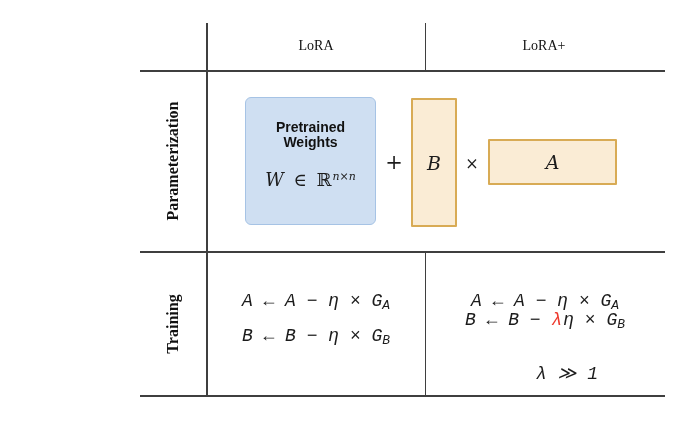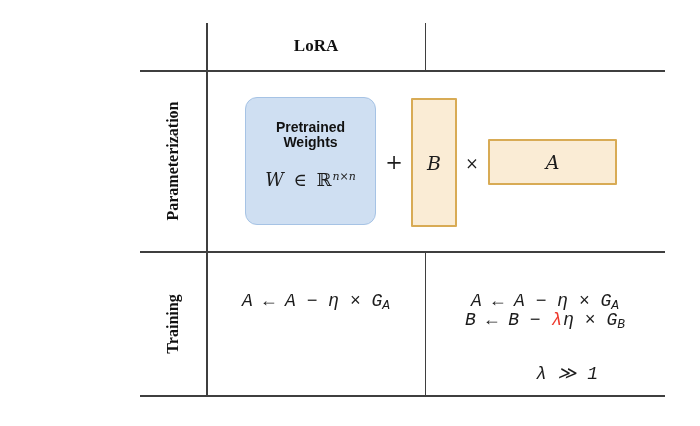--- a/index.html
+++ b/index.html
@@ -35,22 +35,22 @@
   }
   .v1  { left: 206px;   top: 23px;  height: 374px; }
   .v2a { left: 424.5px; top: 23px;  height: 47px;  }
   .v2b { left: 424.5px; top: 251px; height: 146px; }
 
   
   .colhead {
     position: absolute;
     top: 46px;
     transform: translate(-50%, -50%);
-    font-weight: bold;
-    font-size: 17px;
+    font-weight: normal;
+    font-size: 14px;
     color: #111111;
     white-space: nowrap;
   }
   .c1 { left: 316px; }
   .c2 { left: 544px; }
 
   .rowlabel {
     position: absolute;
     transform: translate(-50%, -50%) rotate(-90deg);
     font-weight: bold;
@@ -61,21 +61,21 @@
   .r1 { left: 173px; top: 161px; }
   .r2 { left: 173px; top: 324px; }
 
   
   .pretrained-box {
     position: absolute;
     left: 245px; top: 97px;
     width: 131px; height: 128px;
     background: var(--pretrained-fill, #cfdff2);
     border: 1.5px solid var(--pretrained-border, #a6c3e5);
-    border-radius: 12px;
+    border-radius: 6px;
     display: flex;
     flex-direction: column;
     align-items: center;
     justify-content: center;
     padding-bottom: 12px;
     box-sizing: border-box;
   }
   .pw-label {
     font-family: "Liberation Sans", sans-serif;
     font-weight: bold;
@@ -150,20 +150,21 @@
 <div class="canvas">
 
   <div class="hline h1"></div>
   <div class="hline h2"></div>
   <div class="hline h3"></div>
   <div class="vline v1"></div>
   <div class="vline v2a"></div>
   <div class="vline v2b"></div>
 
   <div class="colhead c1">LoRA</div>
+  <div class="colhead c2">LoRA+</div>
 
   <div class="rowlabel r1">Parameterization</div>
   <div class="rowlabel r2">Training</div>
 
   <div class="pretrained-box">
     <div class="pw-label">
       <div>Pretrained</div>
       <div>Weights</div>
     </div>
     <div class="w-math">
@@ -181,20 +182,23 @@
 
   <div class="op times">×</div>
 
   <div class="matrix-box a-box">
     <span class="mi">A</span>
   </div>
 
   <div class="eq" style="left:316px; top:301px;">
     <span>A ← A − η × G</span><sub>A</sub>
   </div>
+  <div class="eq" style="left:316px; top:336px;">
+    <span>B ← B − η × G</span><sub>B</sub>
+  </div>
 
   <div class="eq" style="left:545px; top:301px;">
     <span>A ← A − η × G</span><sub>A</sub>
   </div>
   <div class="eq" style="left:545px; top:320px;">
     <span>B ← B − </span><span class="lam">λ</span><span>η × G</span><sub>B</sub>
   </div>
   <div class="eq" style="left:545px; top:373px;margin-left:22px;">λ ≫ 1</div>
 
 </div>

